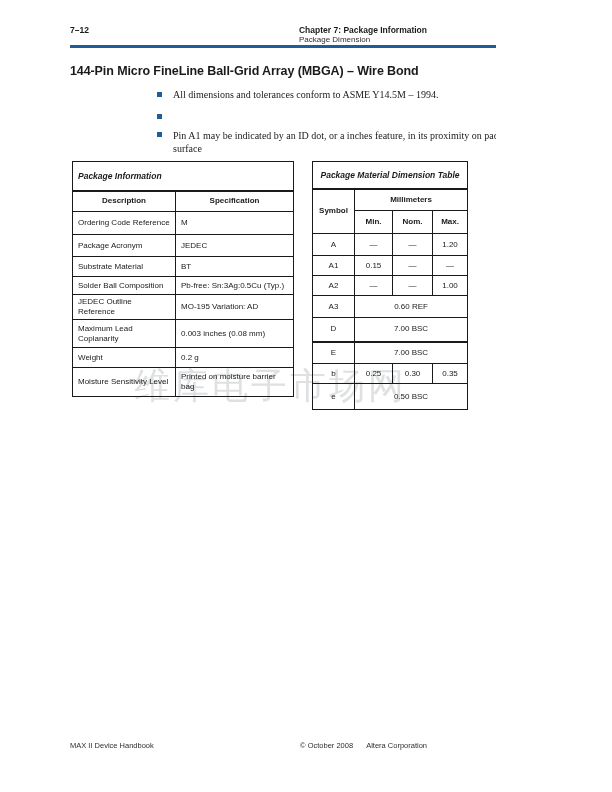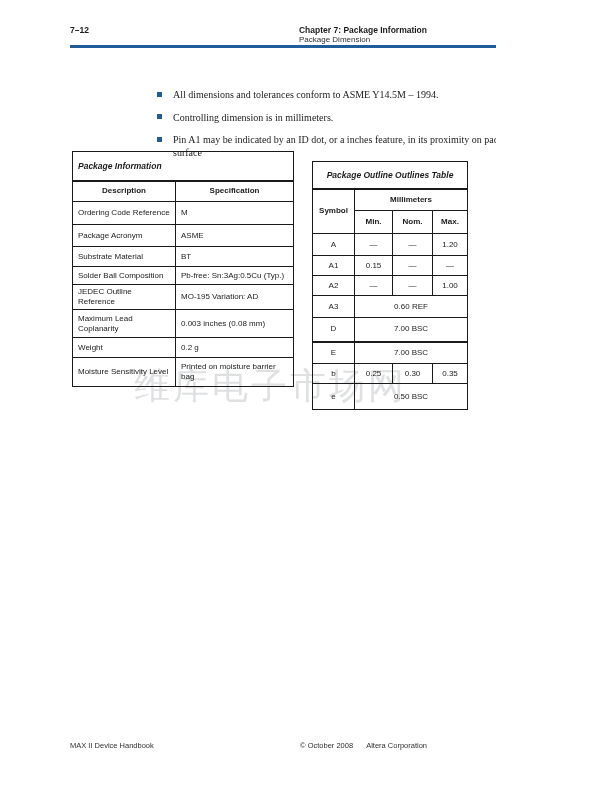--- a/index.html
+++ b/index.html
@@ -49,21 +49,21 @@
   table { border-collapse: collapse; table-layout: fixed; position: absolute; background: transparent; }
   td, th { border: 1px solid #1a1a1a; font-size: 8px; line-height: 10px; vertical-align: middle; background: transparent; }
   th { font-weight: bold; text-align: center; }
   .title-row td {
     border-bottom-width: 2px;
     font-weight: bold; font-style: italic;
     text-align: left; padding-left: 6px; font-size: 8.5px;
   }
 
   
-  .pkg-info { left: 72px; top: 151px; width: 221px; border: 1.5px solid #1a1a1a; }
+  .pkg-info { left: 72px; top: 161px; width: 221px; border: 1.5px solid #1a1a1a; }
   .pkg-info col.c1 { width: 103px; }
   .pkg-info col.c2 { width: 118px; }
   .pkg-info td { text-align: left; padding: 2px 5px; }
   .pkg-info th { padding: 2px 16px; }
   .pkg-info .title-row td { height: 29px; }
   .pkg-info .col-hdr th { height: 21px; }
   .pkg-info .r0 td { height: 23px; }
   .pkg-info .r1 td { height: 22px; }
   .pkg-info .r2 td { height: 20px; }
   .pkg-info .r3 td { height: 18px; }
@@ -105,29 +105,29 @@
     <span class="hdr-pagenum">7–12</span>
     <div class="hdr-right">
       <div class="hdr-chapter">Chapter 7:  Package Information</div>
       <div class="hdr-section">Package Dimension</div>
     </div>
   </div>
   <div class="hdr-rule"></div>
 
   <div class="watermark">维库电子市场网</div>
 
+  <h1 class="heading">144-Pin Micro FineLine Ball-Grid Array (MBGA) – Wire Bond</h1>
 
   <ul class="bullets">
     <li>
       <span class="bullet-sq"></span>
       <span>All dimensions and tolerances conform to ASME Y14.5M – 1994.</span>
     </li>
     <li>
       <span class="bullet-sq"></span>
-      <span>Controlling dimension is in millimeters.</span>
     </li>
     <li>
       <span class="bullet-sq"></span>
       <span>Pin A1 may be indicated by an ID dot, or a inches feature, in its proximity on package surface</span>
     </li>
   </ul>
 
   <table class="pkg-info">
     <colgroup>
         <col class="c1">
@@ -140,21 +140,21 @@
     <tr class="col-hdr">
       <th>Description</th>
       <th>Specification</th>
     </tr>
     <tr class="r0">
       <td>Ordering Code Reference</td>
       <td>M</td>
     </tr>
     <tr class="r1">
       <td>Package Acronym</td>
-      <td>ASME</td>
+      <td>JEDEC</td>
     </tr>
     <tr class="r2">
       <td>Substrate Material</td>
       <td>BT</td>
     </tr>
     <tr class="r3">
       <td>Solder Ball Composition</td>
       <td>Pb-free: Sn:3Ag:0.5Cu (Typ.)</td>
     </tr>
     <tr class="r4">
@@ -178,21 +178,21 @@
 
   <table class="dim">
     <colgroup>
         <col class="s">
         <col class="m1">
         <col class="m2">
         <col class="m3">
       </colgroup>
     <tbody>
         <tr class="title-row">
-      <td colspan="4">Package Outline Outlines Table</td>
+      <td colspan="4">Package Material Dimension Table</td>
     </tr>
     <tr class="grp">
       <th rowspan="2">Symbol</th>
       <th colspan="3">Millimeters</th>
     </tr>
     <tr class="mnm">
       <th>Min.</th>
       <th>Nom.</th>
       <th>Max.</th>
     </tr>

